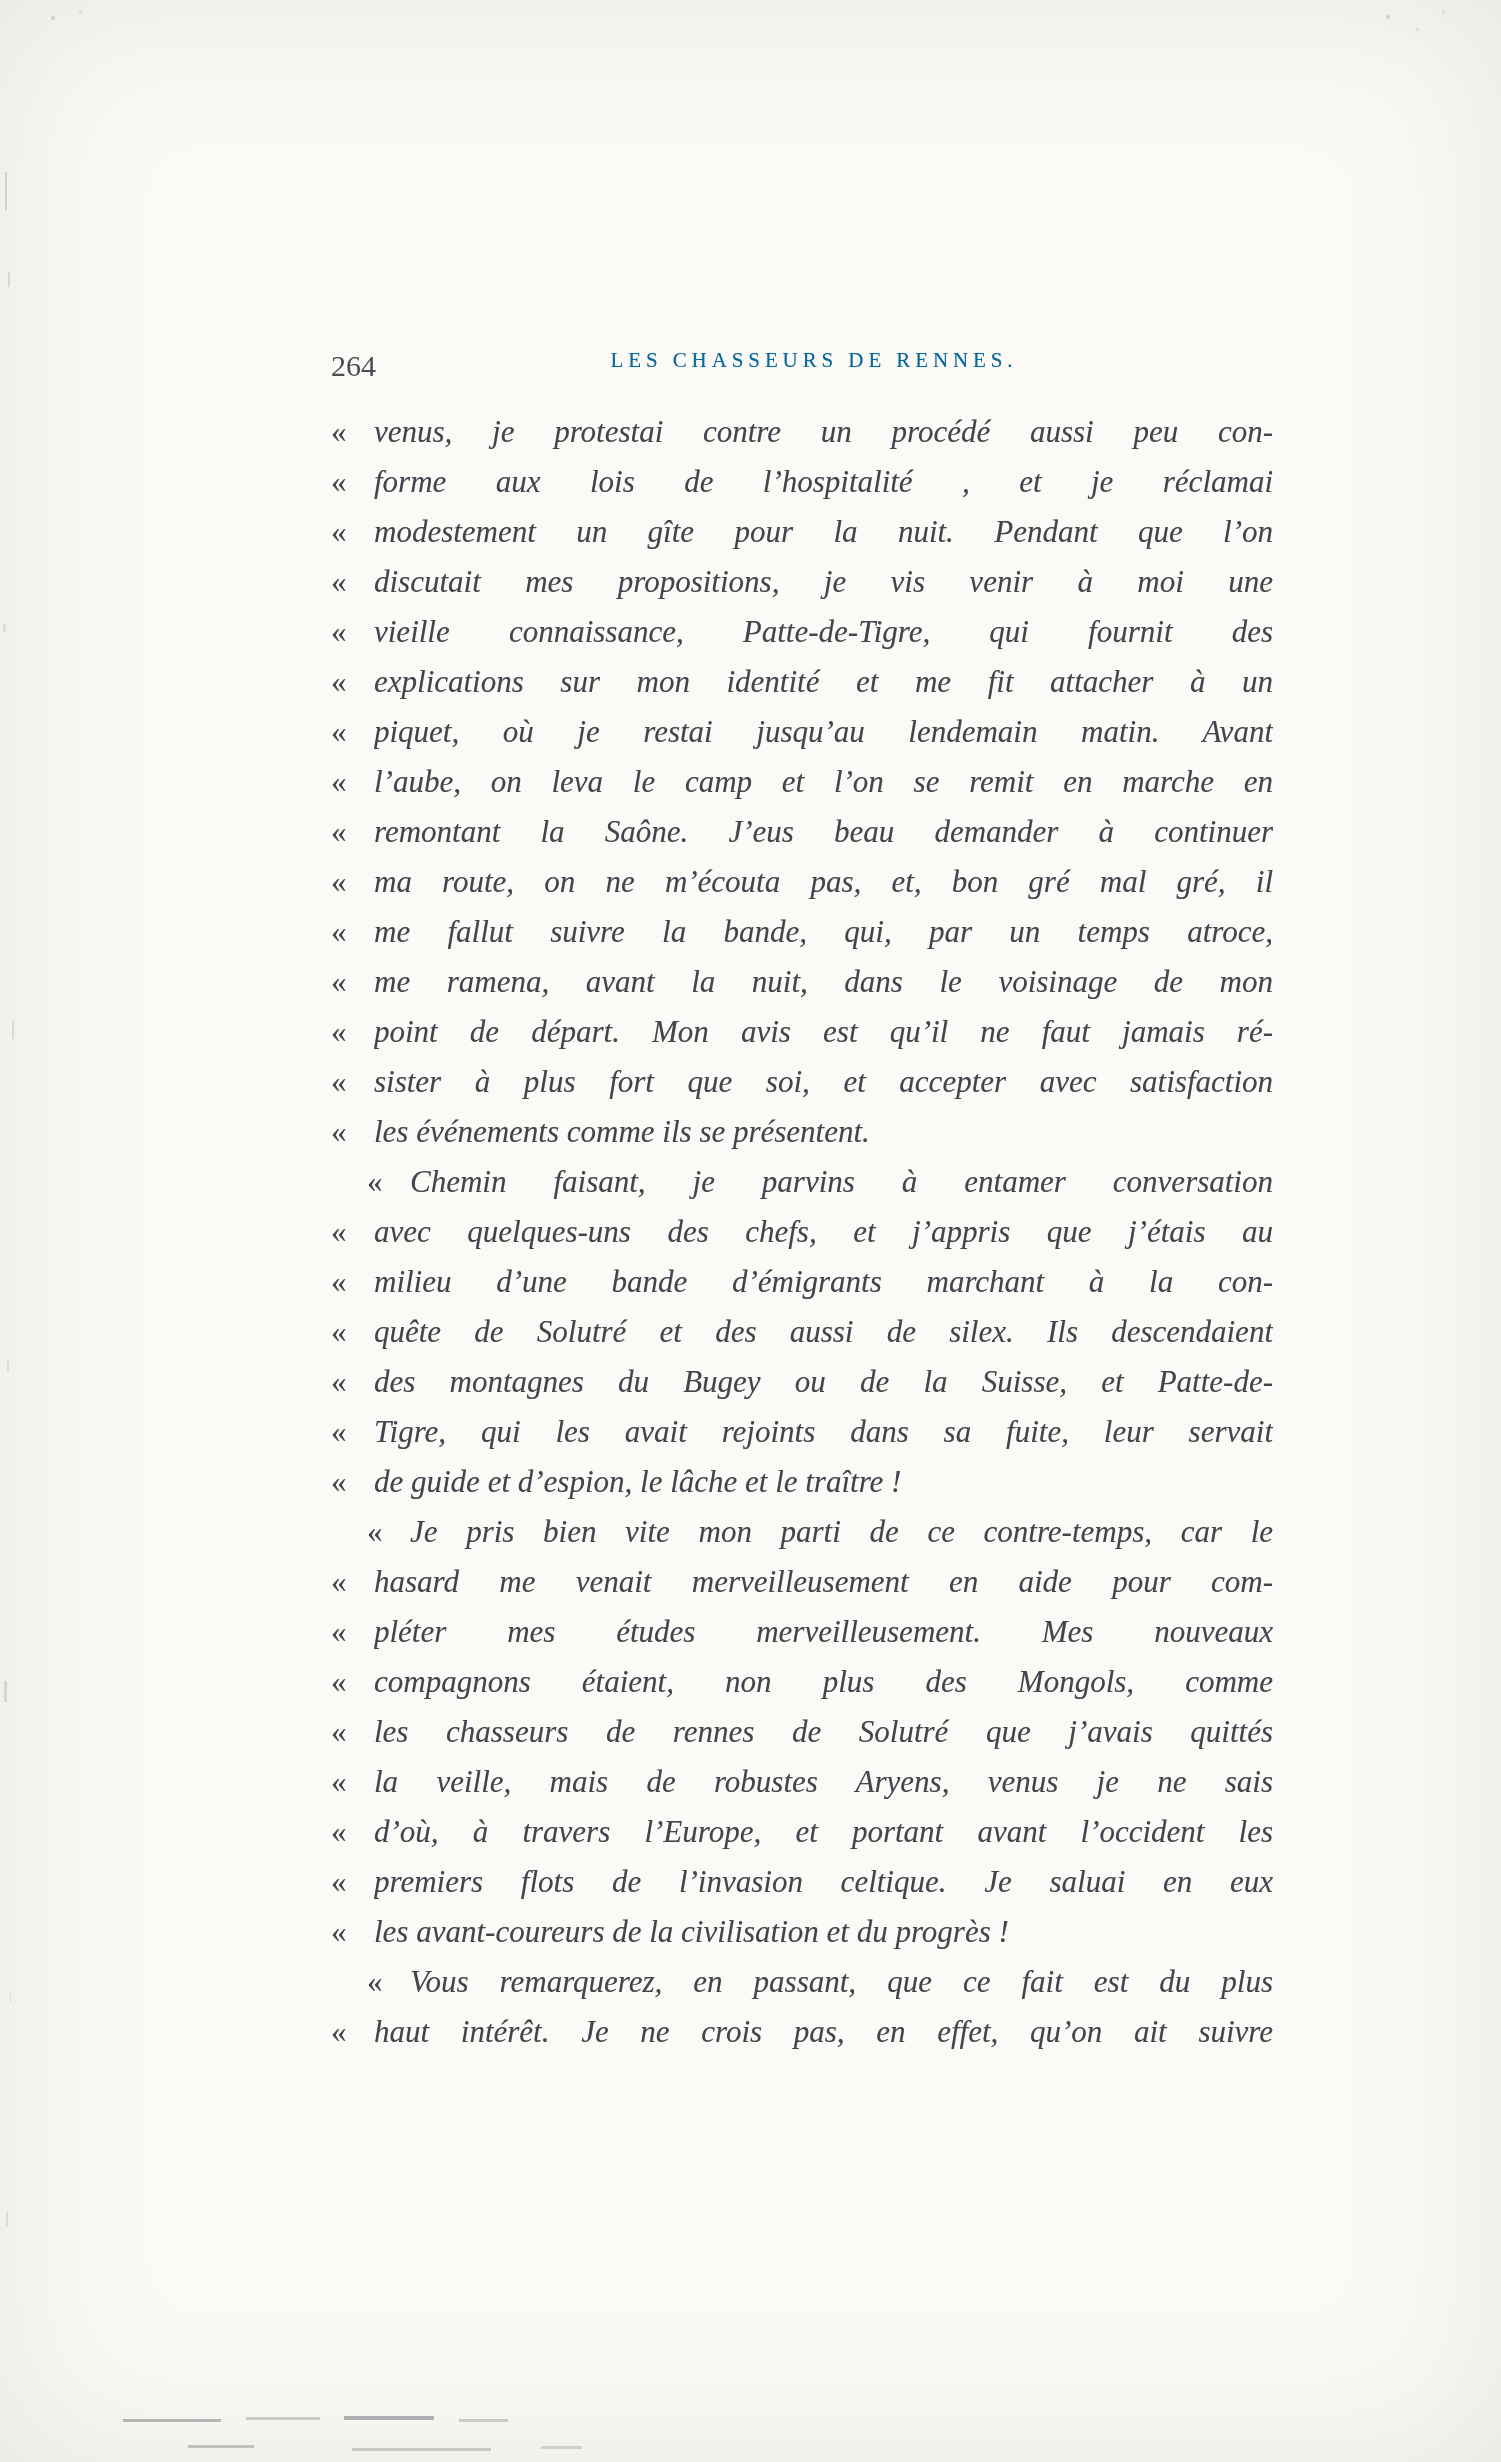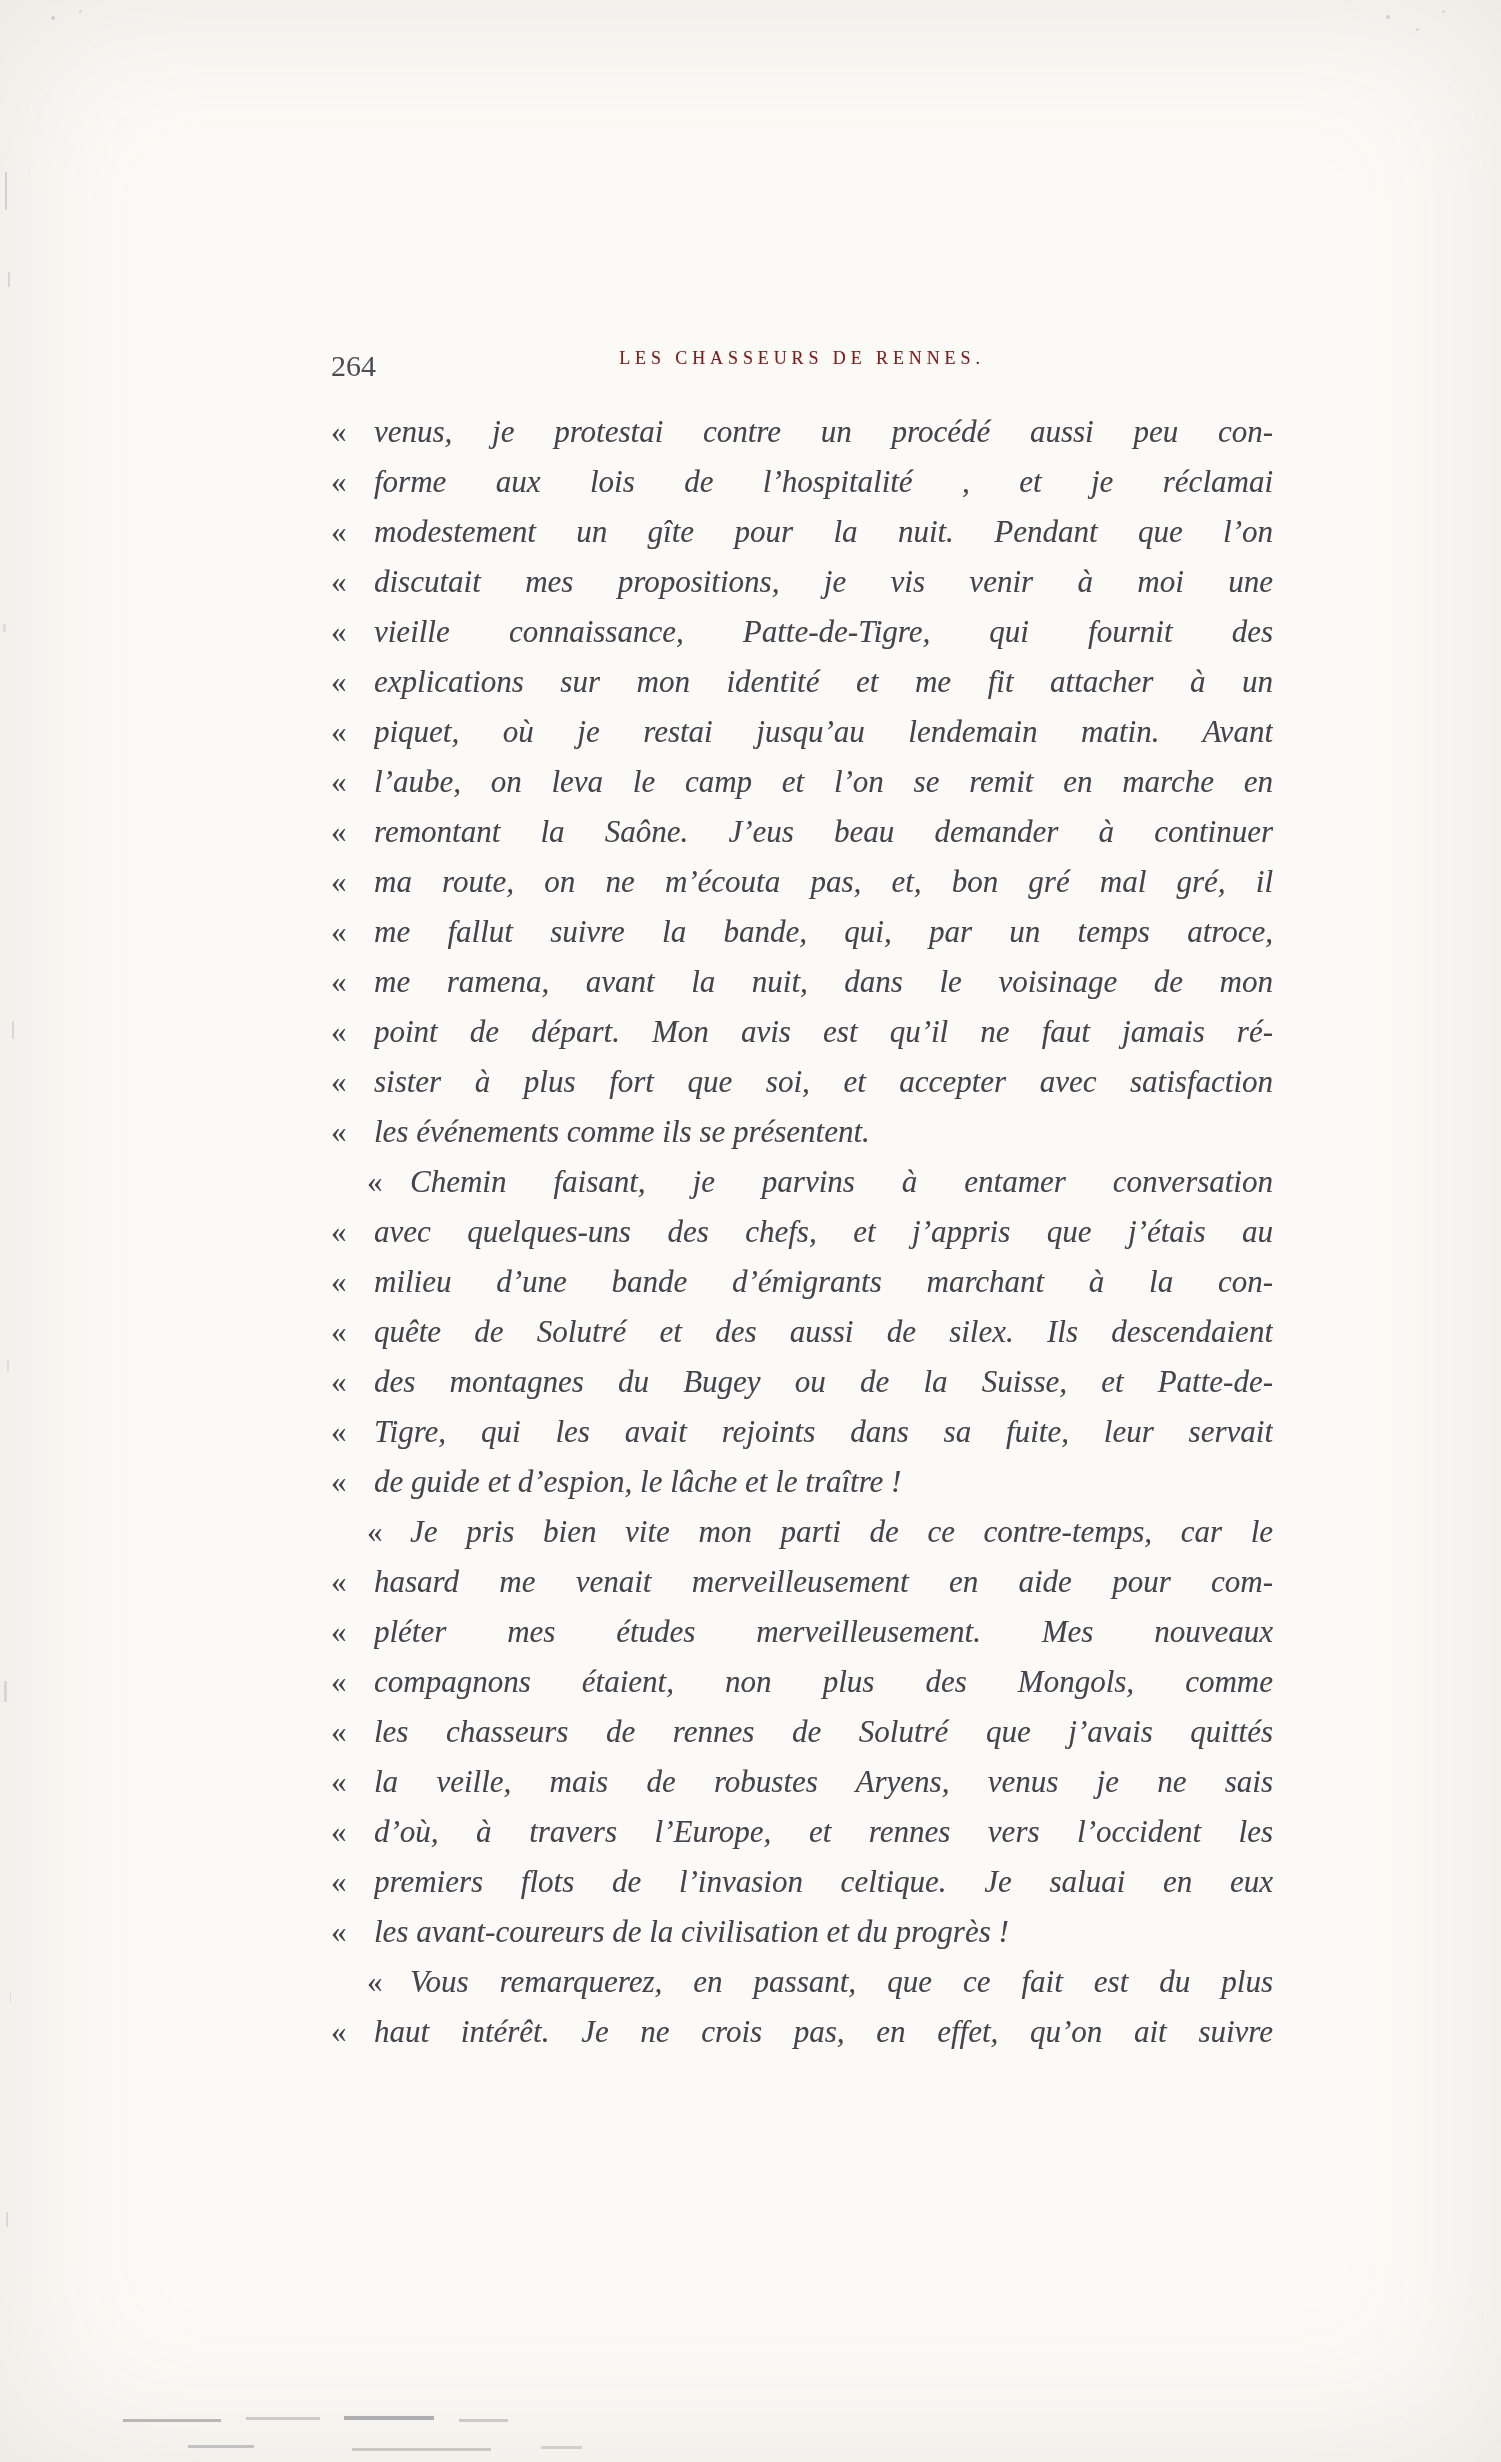--- a/index.html
+++ b/index.html
@@ -28,27 +28,27 @@
   }
   .page-number {
     position: absolute;
     left: 0;
     top: 8px;
     font-size: 30px;
     color: #4b4c55;
   }
   .running-title {
     position: absolute;
-    left: 0;
+    left: 12px;
     top: 6.6px;
     width: 100%;
     text-align: center;
-    font-size: 18px;
+    font-size: 21px;
     letter-spacing: 4.9px;
-    color: #7f1d1d;
+    color: #0369a1;
     text-shadow: 0 0 0.8px rgba(170, 169, 160, 0.9);
   }
   .text-block {
     position: absolute;
     top: 407px;
     left: 331px;
     width: 942px;
     font-size: 31px;
     text-shadow: 0.2px 0.2px 0 rgba(67, 68, 77, 0.30);
   }
@@ -199,21 +199,21 @@
     <div class="line">
     <span class="g">«</span>
     <span class="t">les chasseurs de rennes de Solutré que j’avais quittés</span>
   </div>
     <div class="line">
     <span class="g">«</span>
     <span class="t">la veille, mais de robustes Aryens, venus je ne sais</span>
   </div>
     <div class="line">
     <span class="g">«</span>
-    <span class="t">d’où, à travers l’Europe, et rennes vers l’occident les</span>
+    <span class="t">d’où, à travers l’Europe, et portant avant l’occident les</span>
   </div>
     <div class="line">
     <span class="g">«</span>
     <span class="t">premiers flots de l’invasion celtique. Je saluai en eux</span>
   </div>
     <div class="line end">
     <span class="g">«</span>
     <span class="t">les avant-coureurs de la civilisation et du progrès !</span>
   </div>
     <div class="line indent">

